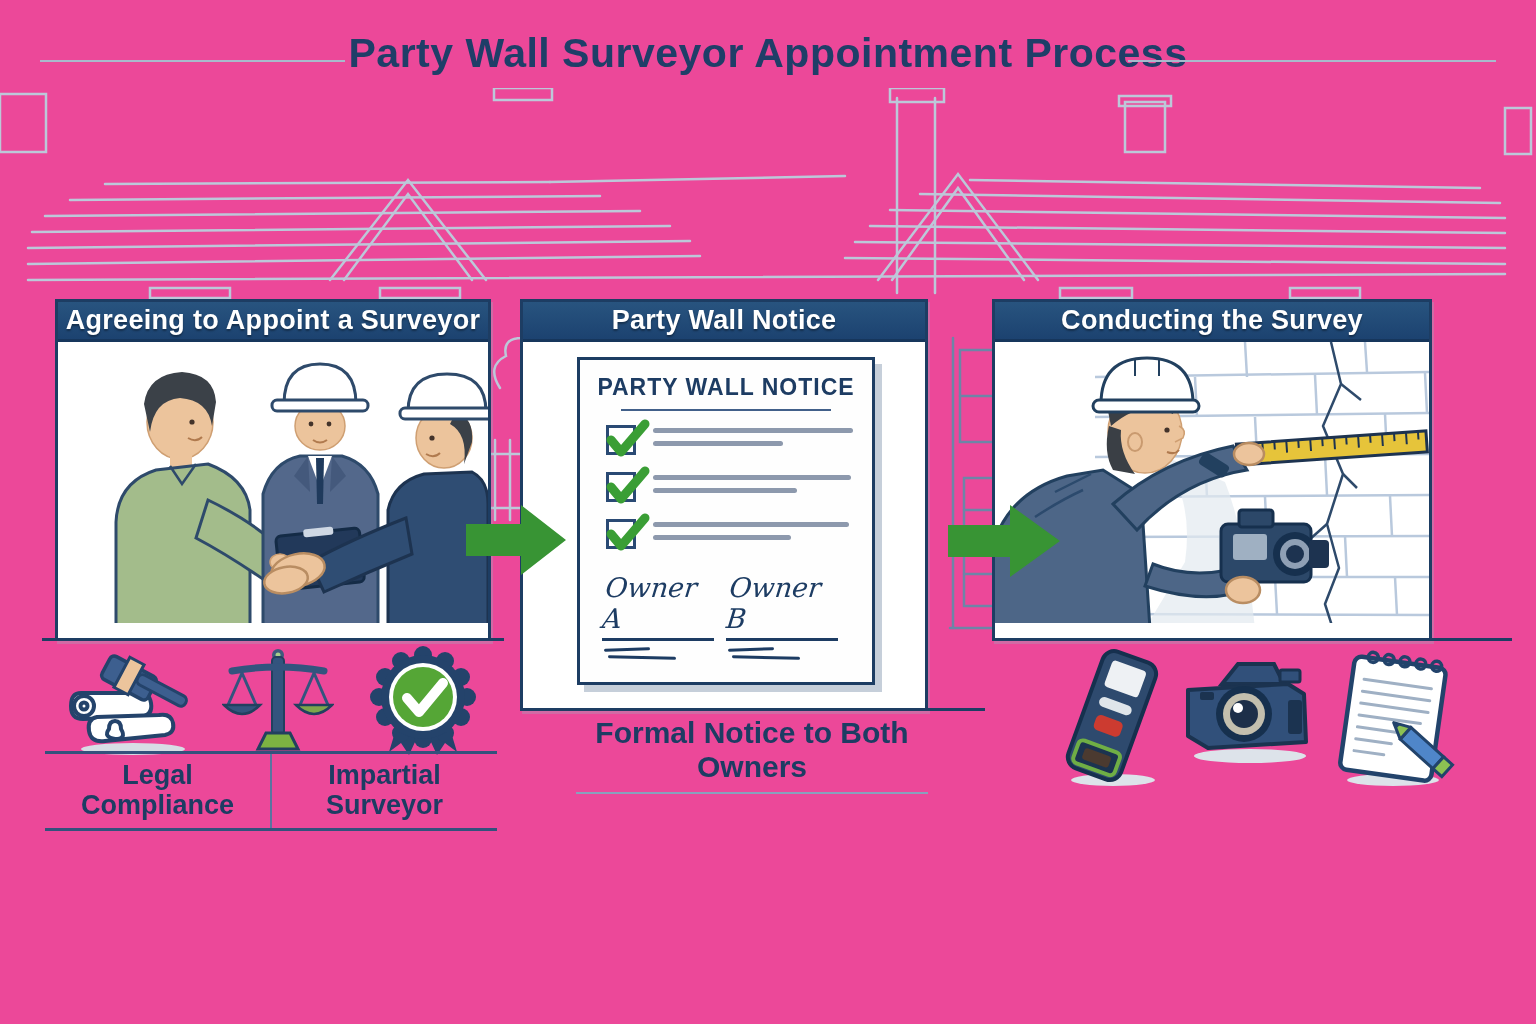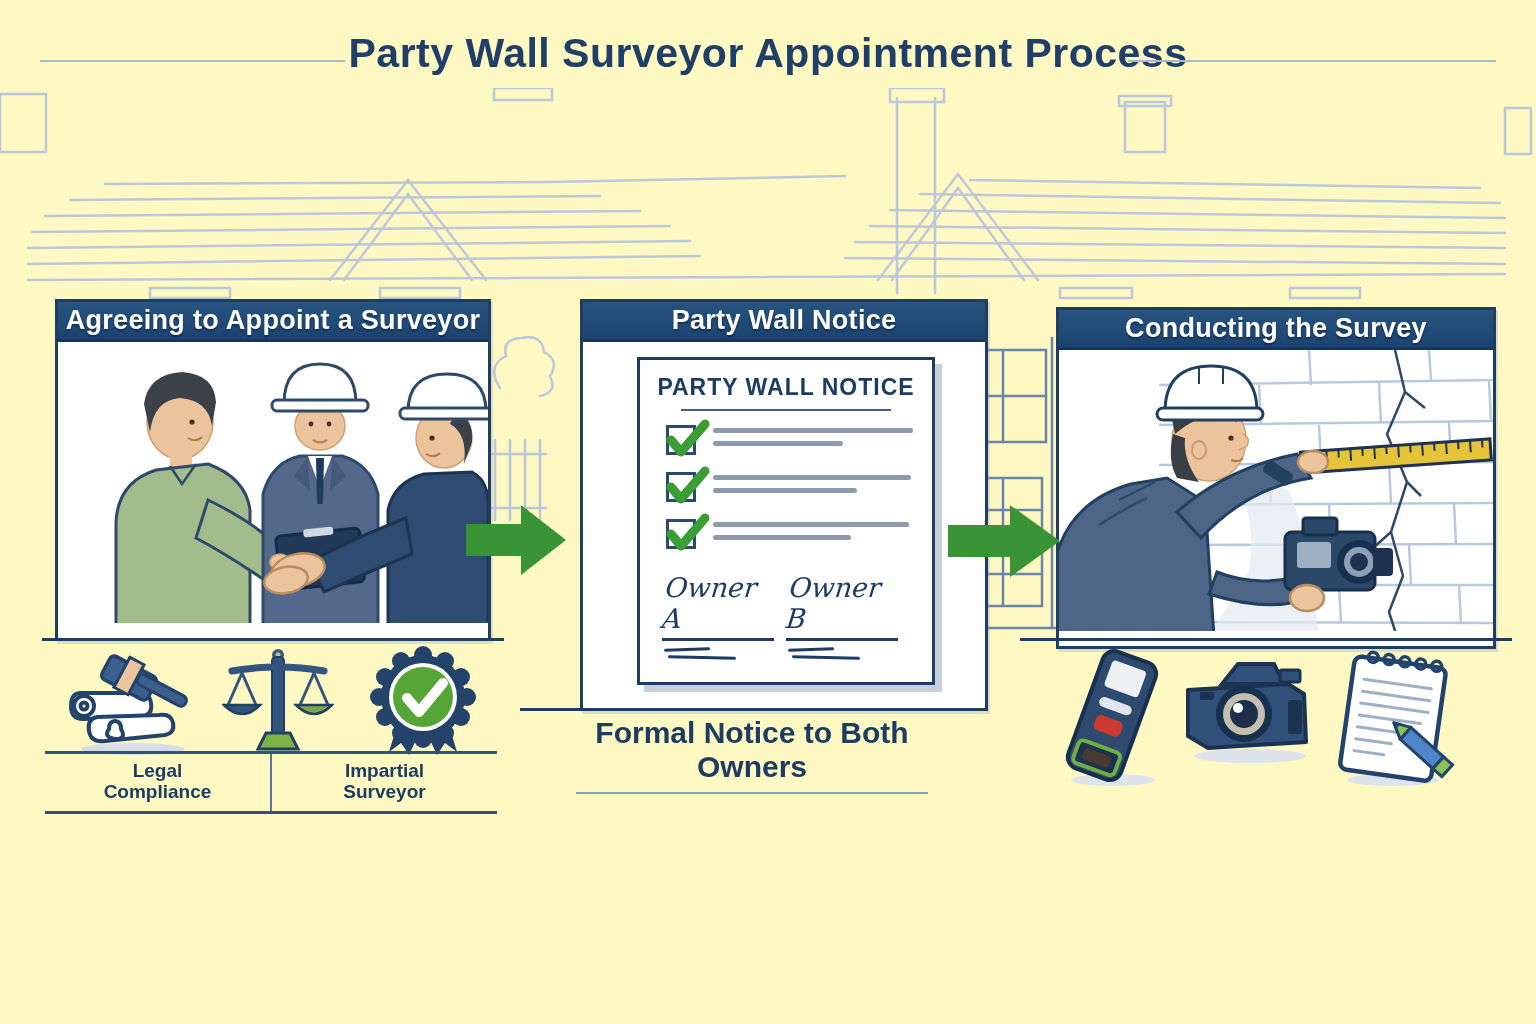--- a/index.html
+++ b/index.html
@@ -1,40 +1,40 @@
 <!DOCTYPE html>
 <html><head>
 <meta charset="utf-8">
 <style>
   html,body{margin:0;padding:0;background:#ffffff;}
   *{box-sizing:border-box;}
   body{font-family:"Liberation Sans", sans-serif;}
-  #stage{position:relative;width:1536px;height:1024px;background:#fef9c3;overflow:hidden;}
+  #stage{position:relative;width:1536px;height:1024px;background:#ec4899;overflow:hidden;}
 
   
   .main-title{position:absolute;top:30px;left:0;width:100%;text-align:center;
     font-size:41px;font-weight:bold;color:#1f3e68;letter-spacing:.5px;}
   .title-rule{position:absolute;top:60px;height:2px;background:#a9b9cd;}
   .title-rule.left{left:40px;width:305px;}
   .title-rule.right{left:1128px;width:368px;}
 
   
   .bg-art{position:absolute;top:88px;left:0;z-index:0;}
 
   
   .panel{position:absolute;background:#ffffff;border:3px solid #1d3d63;z-index:2;
     box-shadow:2px 3px 0 rgba(160,172,188,.35);}
   .panel-header{height:40px;display:flex;align-items:center;justify-content:center;
     background:linear-gradient(180deg,#28547f 0%,#1c4270 100%);
     border-bottom:3px solid #16365c;color:#ffffff;font-weight:bold;font-size:27px;
     text-shadow:0 2px 2px rgba(0,0,0,.35);letter-spacing:.3px;}
   .panel-body{position:relative;width:100%;height:calc(100% - 55px);overflow:hidden;background:#fff;}
   #panel-1{left:55px;top:299px;width:436px;height:342px;}
-  #panel-2{left:580px;top:299px;width:408px;height:412px;}
-  #panel-3{left:1056px;top:299px;width:440px;height:342px;margin-top:8px;}
+  #panel-2{left:520px;top:299px;width:408px;height:412px;}
+  #panel-3{left:992px;top:299px;width:440px;height:342px;}
   .baseline{position:absolute;height:3px;background:#1d3d63;z-index:3;}
 
   
   .flow-arrow{position:absolute;z-index:3;}
 
   
   .doc{position:absolute;left:54px;top:15px;width:298px;height:328px;background:#fefefe;
     border:3px solid #1d3d63;box-shadow:7px 7px 0 #c6cfda;padding:14px 0 0 0;}
   .doc-title{text-align:center;font-size:23px;font-weight:bold;color:#1d3c63;letter-spacing:1px;}
   .doc-rule{width:210px;height:2px;background:#42608a;margin:8px auto 14px auto;}
@@ -52,21 +52,21 @@
 
   .caption{position:absolute;left:548px;top:716px;width:408px;text-align:center;z-index:2;}
   .caption-text{font-size:30px;font-weight:bold;color:#1d3c63;}
   .caption-rule{width:352px;height:2px;background:#8aa0bd;margin:8px auto 0 auto;}
 
   
   .badges-icons{position:absolute;left:45px;top:645px;width:452px;display:flex;
     justify-content:space-around;align-items:flex-end;z-index:2;}
   .badge-labels{position:absolute;left:45px;top:751px;width:452px;display:flex;
     border-top:3px solid #33517c;border-bottom:3px solid #33517c;z-index:2;}
-  .badge-label{flex:1;text-align:center;font-size:19px;font-weight:bold;color:#1d3c63;
+  .badge-label{flex:1;text-align:center;font-size:27px;font-weight:bold;color:#1d3c63;
     line-height:1.12;padding:6px 0 8px 0;white-space:pre-line;}
   .badge-label + .badge-label{border-left:2px solid #5a74a0;}
 
   
   .tools-row{position:absolute;left:1055px;top:648px;width:400px;display:flex;
     justify-content:space-between;align-items:flex-start;z-index:2;}
 </style>
 </head>
 <body>
 

